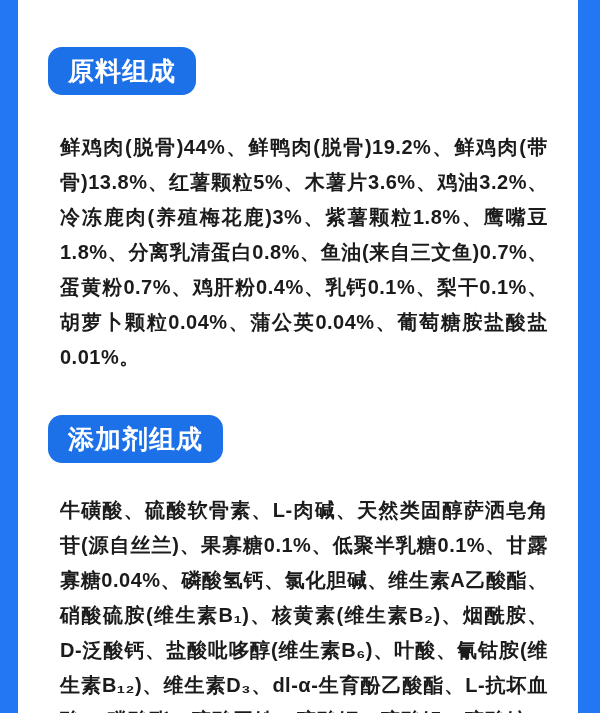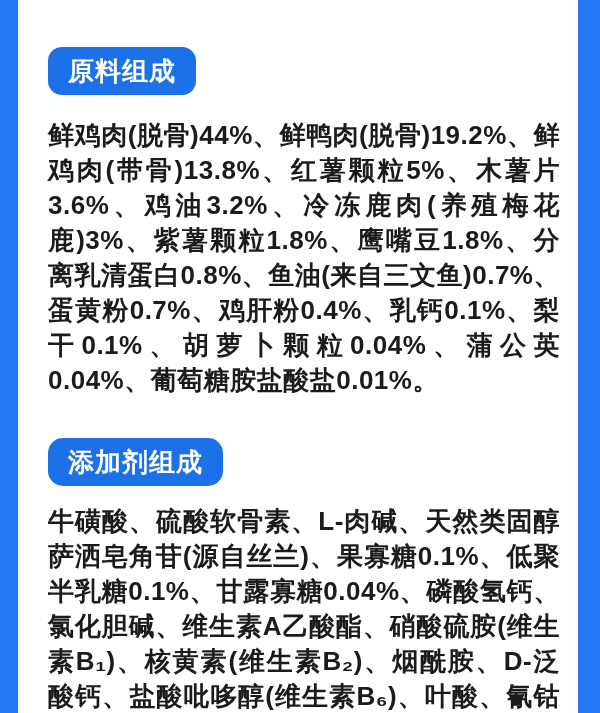--- a/index.html
+++ b/index.html
@@ -19,24 +19,24 @@
     position:absolute;left:18px;right:22px;top:0;bottom:0;
     padding:47px 18px 0 30px;box-sizing:border-box;background:#ffffff;
   }
   .badge{
     display:inline-block;background:var(--badge-blue);color:#ffffff;
     font-size:26px;font-weight:700;line-height:1;
     padding:11px 20px 11px 20px;border-radius:14px;
     letter-spacing:1px;
   }
   .section-raw .badge{margin-bottom:23px;}
-  .section-add .badge{margin-bottom:18px;border-radius:15px;}
+  .section-add .badge{margin-bottom:18px;}
   .body-text{
-    margin:0;color:var(--ink);
-    font-size:26px;line-height:35px;font-weight:600;
+    margin:12px;color:var(--ink);
+    font-size:20px;line-height:35px;font-weight:600;
     text-align:justify;text-justify:inter-ideograph;
     letter-spacing:0.5px;
   }
   .section-raw{margin-bottom:40px;}
 </style>
 </head>
 <body>
 
 <div class="accent-bar left"></div>
 <div class="accent-bar right"></div>

